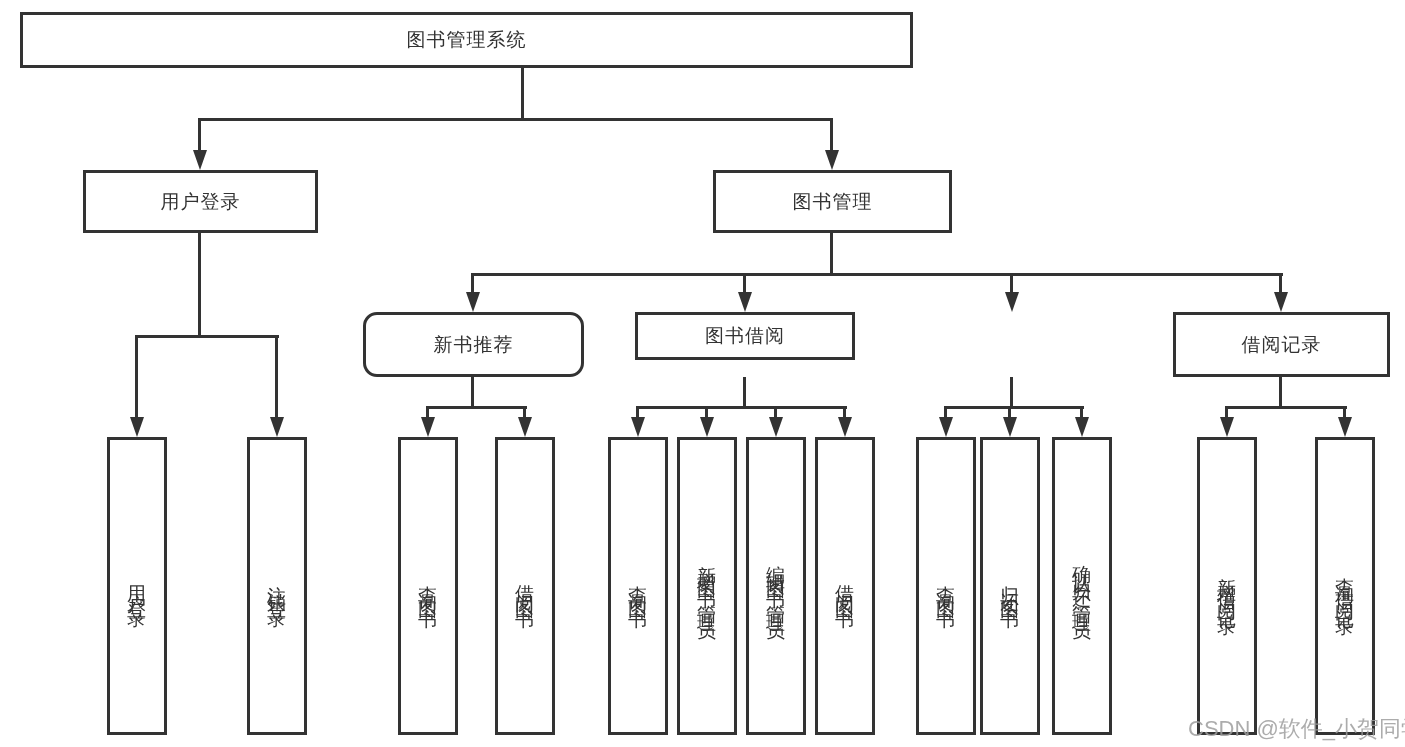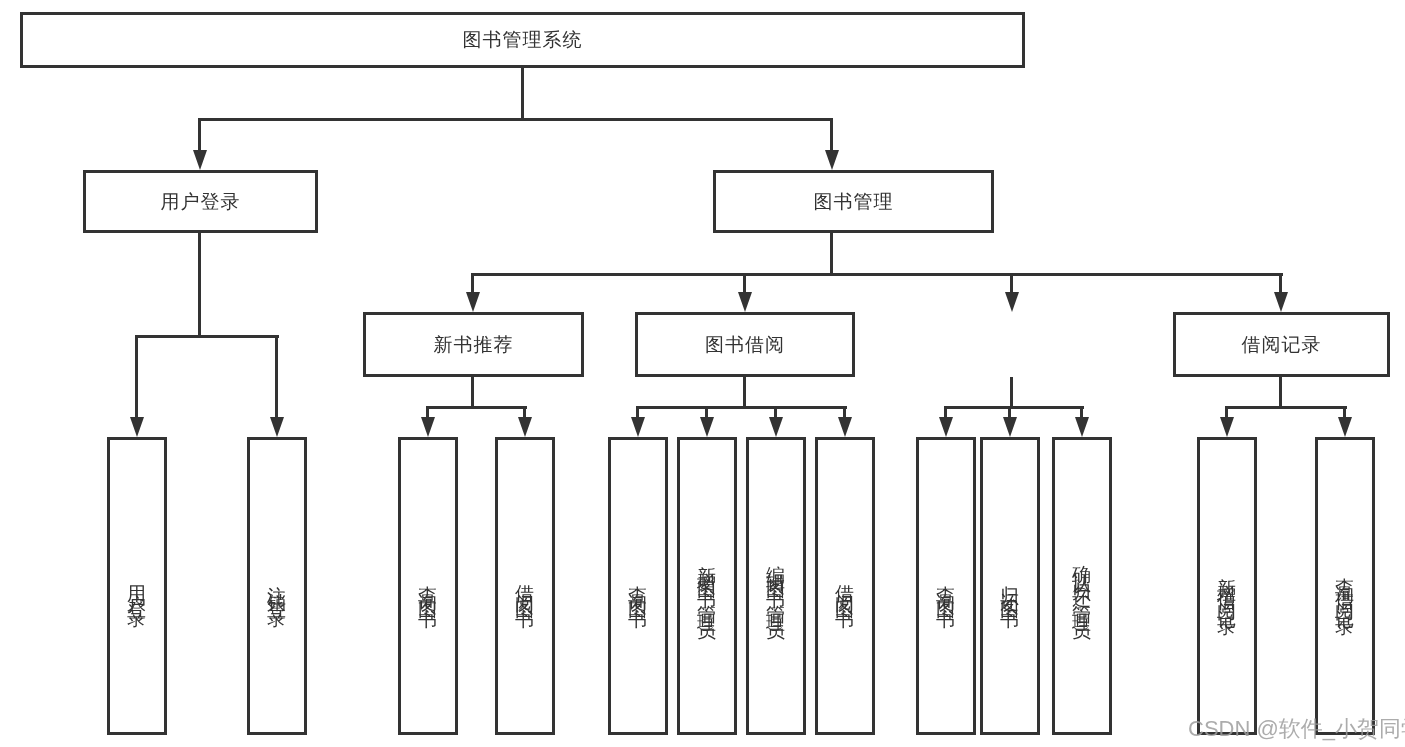--- a/index.html
+++ b/index.html
@@ -68,35 +68,35 @@
     color: rgba(158, 158, 158, 0.85);
     white-space: nowrap;
     z-index: 5;
   }
 </style>
 </head>
 <body>
 
 <div class="canvas">
 
-  <div class="box" style="left:20px; top:12px; width:1005px; height:56px;">
+  <div class="box" style="left:20px; top:12px; width:893px; height:56px;">
     <span>图书管理系统</span>
   </div>
 
   <div class="vl" style="left:521px; top:68px; height:50px;"></div>
   <div class="hl" style="left:199px; top:118px; width:634px;"></div>
   <div class="vl" style="left:198px; top:118px; height:32px;"></div>
   <div class="ah" style="left:193px; top:150px;"></div>
   <div class="vl" style="left:830px; top:118px; height:32px;"></div>
   <div class="ah" style="left:825px; top:150px;"></div>
 
   <div class="box" style="left:83px; top:170px; width:235px; height:63px;">
     <span>用户登录</span>
   </div>
-  <div class="box" style="left:713px; top:170px; width:281px; height:63px;">
+  <div class="box" style="left:713px; top:170px; width:239px; height:63px;">
     <span>图书管理</span>
   </div>
 
   <div class="vl" style="left:198px; top:233px; height:102px;"></div>
   <div class="hl" style="left:135px; top:335px; width:144px;"></div>
   <div class="vl" style="left:135px; top:335px; height:82px;"></div>
   <div class="ah" style="left:130px; top:417px;"></div>
   <div class="vl" style="left:275px; top:335px; height:82px;"></div>
   <div class="ah" style="left:270px; top:417px;"></div>
 
@@ -104,24 +104,24 @@
   <div class="hl" style="left:471px; top:273px; width:812px;"></div>
   <div class="vl" style="left:471px; top:273px; height:19px;"></div>
   <div class="ah" style="left:466px; top:292px;"></div>
   <div class="vl" style="left:743px; top:273px; height:19px;"></div>
   <div class="ah" style="left:738px; top:292px;"></div>
   <div class="vl" style="left:1010px; top:273px; height:19px;"></div>
   <div class="ah" style="left:1005px; top:292px;"></div>
   <div class="vl" style="left:1279px; top:273px; height:19px;"></div>
   <div class="ah" style="left:1274px; top:292px;"></div>
 
-  <div class="box" style="left:363px; top:312px; width:221px; height:65px;">
+  <div class="box" style="left:363px; top:312px; width:221px; height:65px;border-radius:14px;">
     <span>新书推荐</span>
   </div>
-  <div class="box" style="left:635px; top:312px; width:220px; height:65px;text-align:right;">
+  <div class="box" style="left:635px; top:312px; width:220px; height:48px;text-align:right;">
     <span>图书借阅</span>
   </div>
   <div class="box" style="left:1173px; top:312px; width:217px; height:65px;">
     <span>借阅记录</span>
   </div>
 
   <div class="vl" style="left:471px; top:377px; height:29px;"></div>
   <div class="hl" style="left:426px; top:406px; width:101px;"></div>
   <div class="vl" style="left:426px; top:406px; height:11px;"></div>
   <div class="ah" style="left:421px; top:417px;"></div>

